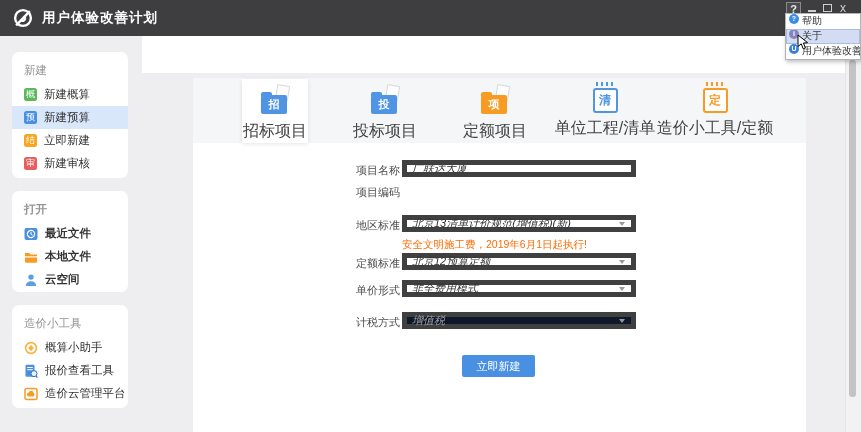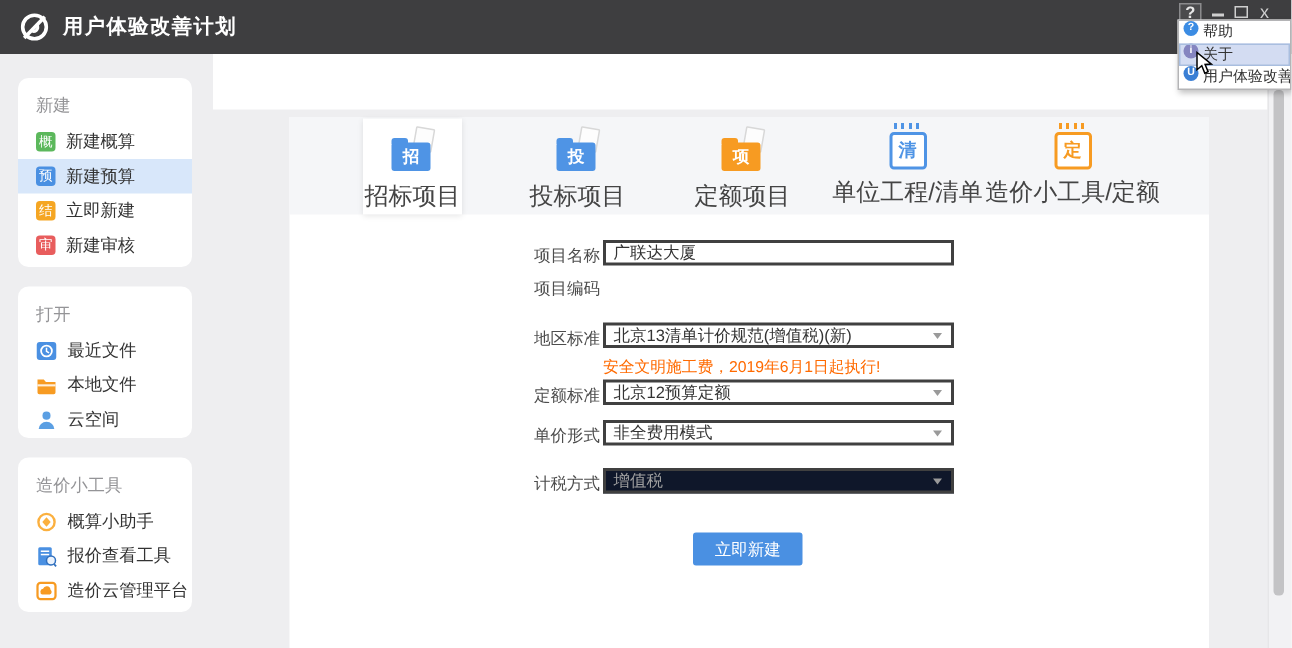--- a/index.html
+++ b/index.html
@@ -23,21 +23,21 @@
   .menu { position:absolute; left:785px; top:13px; width:76px; height:47px; background:#fff; border:1px solid #b4b4b6; box-shadow:1px 2px 4px rgba(0,0,0,.25); z-index:40; overflow:hidden; }
   .menu-item { height:15px; display:flex; align-items:flex-start; padding-left:3px; font-size:10px; color:#333; white-space:nowrap; }
   .menu-item.hl { background:#d3dcf2; outline:1px solid #a9bedf; outline-offset:-1px; }
   .mi-ic { width:10px; height:10px; border-radius:50%; color:#fff; font-size:7px; font-weight:bold; line-height:10px; text-align:center; margin-right:3px; flex:0 0 10px; }
   .mi-help { background:#3b8ce3; } .mi-about { background:#8585c0; } .mi-user { background:#3a7fd5; }
 
   .cursor { position:absolute; left:797px; top:34px; z-index:50; }
 
   
   .side-card { position:absolute; left:12px; width:116px; background:#fff; border-radius:7px; padding-top:8px; }
-  .card-new { top:52px; height:126px; } .card-open { top:191px; height:101px; } .card-tools { top:305px; height:103px; }
+  .card-new { top:52px; height:126px; } .card-open { top:191px; height:101px;font-weight:bold; } .card-tools { top:305px; height:103px; }
   .sec-title { font-size:11.5px; color:#949497; margin:3px 0 5px 12px; }
   .side-item { height:23px; display:flex; align-items:center; padding-left:12px; font-size:11.5px; color:#333; cursor:default; }
   .side-item.sel { background:#d8e7fa; }
   .sq-ic { width:13px; height:13px; border-radius:2.5px; color:#fff; font-size:9px; line-height:13px; text-align:center; margin-right:7px; flex:0 0 13px; }
   .sq-green { background:#5cb85c; } .sq-blue { background:#4a90e2; } .sq-orange { background:#f5a623; } .sq-red { background:#e85d5d; }
   .svg-ic { width:14px; height:14px; margin-right:7px; flex:0 0 14px; }
 
   
   .loc-strip { position:absolute; left:142px; top:36px; width:719px; height:37px; background:#fff; z-index:5; }
   .loc-pin { position:absolute; left:165px; top:46px; }
@@ -58,21 +58,21 @@
 
   .note { position:relative; width:25px; height:25px; margin-top:9px; background:#fff; border-radius:3px; display:flex; align-items:center; justify-content:center; font-size:12px; font-weight:bold; }
   .n-blue { border:2.5px solid #4f94e5; color:#4f94e5; } .n-orange { border:2.5px solid #f79b22; color:#f79b22; }
   .note::before { content:''; position:absolute; top:-8px; left:1px; width:18px; height:4px; }
   .n-blue::before { background:repeating-linear-gradient(90deg,#4f94e5 0 2px,transparent 2px 5px); }
   .n-orange::before { background:repeating-linear-gradient(90deg,#f79b22 0 2px,transparent 2px 5px); }
 
   
   .frow { position:absolute; left:0; width:613px; height:17px; }
   .flabel { position:absolute; left:163px; top:3px; width:50px; font-size:11px; color:#4d4d4d; }
-  .fctrl { position:absolute; left:209px; top:0; width:234px; height:17px; border:2px solid #404040; background:#fff; font-size:11px; color:#333; }
+  .fctrl { position:absolute; left:209px; top:0; width:234px; height:17px; border:5px solid #404040; background:#fff; font-size:11px; color:#333;font-style:italic; }
   input.fctrl { padding-left:5px; font-family:inherit; outline:none; }
   .fselect { display:flex; align-items:center; justify-content:space-between; padding:0 6px 0 5px; cursor:default; }
   .fselect.disabled { background:#0f172a; color:#a0a0a0; }
   .fwarn { position:absolute; left:209px; top:160px; font-size:10.5px; color:#ff6a00; }
   .submit { position:absolute; left:269px; top:277px; width:73px; height:22px; background:#4a90e2; color:#fff; border:none; border-radius:2px; font-size:11px; font-family:inherit; cursor:pointer; }
 
   
   .sb-track { position:absolute; left:845px; top:36px; width:16px; height:396px; background:#f2f2f4; border-left:1px solid #e6e6e8; z-index:6; }
   .sb-thumb { position:absolute; left:3px; top:24px; width:7px; height:337px; background:#c3c3c5; border-radius:3px; }
 </style>

